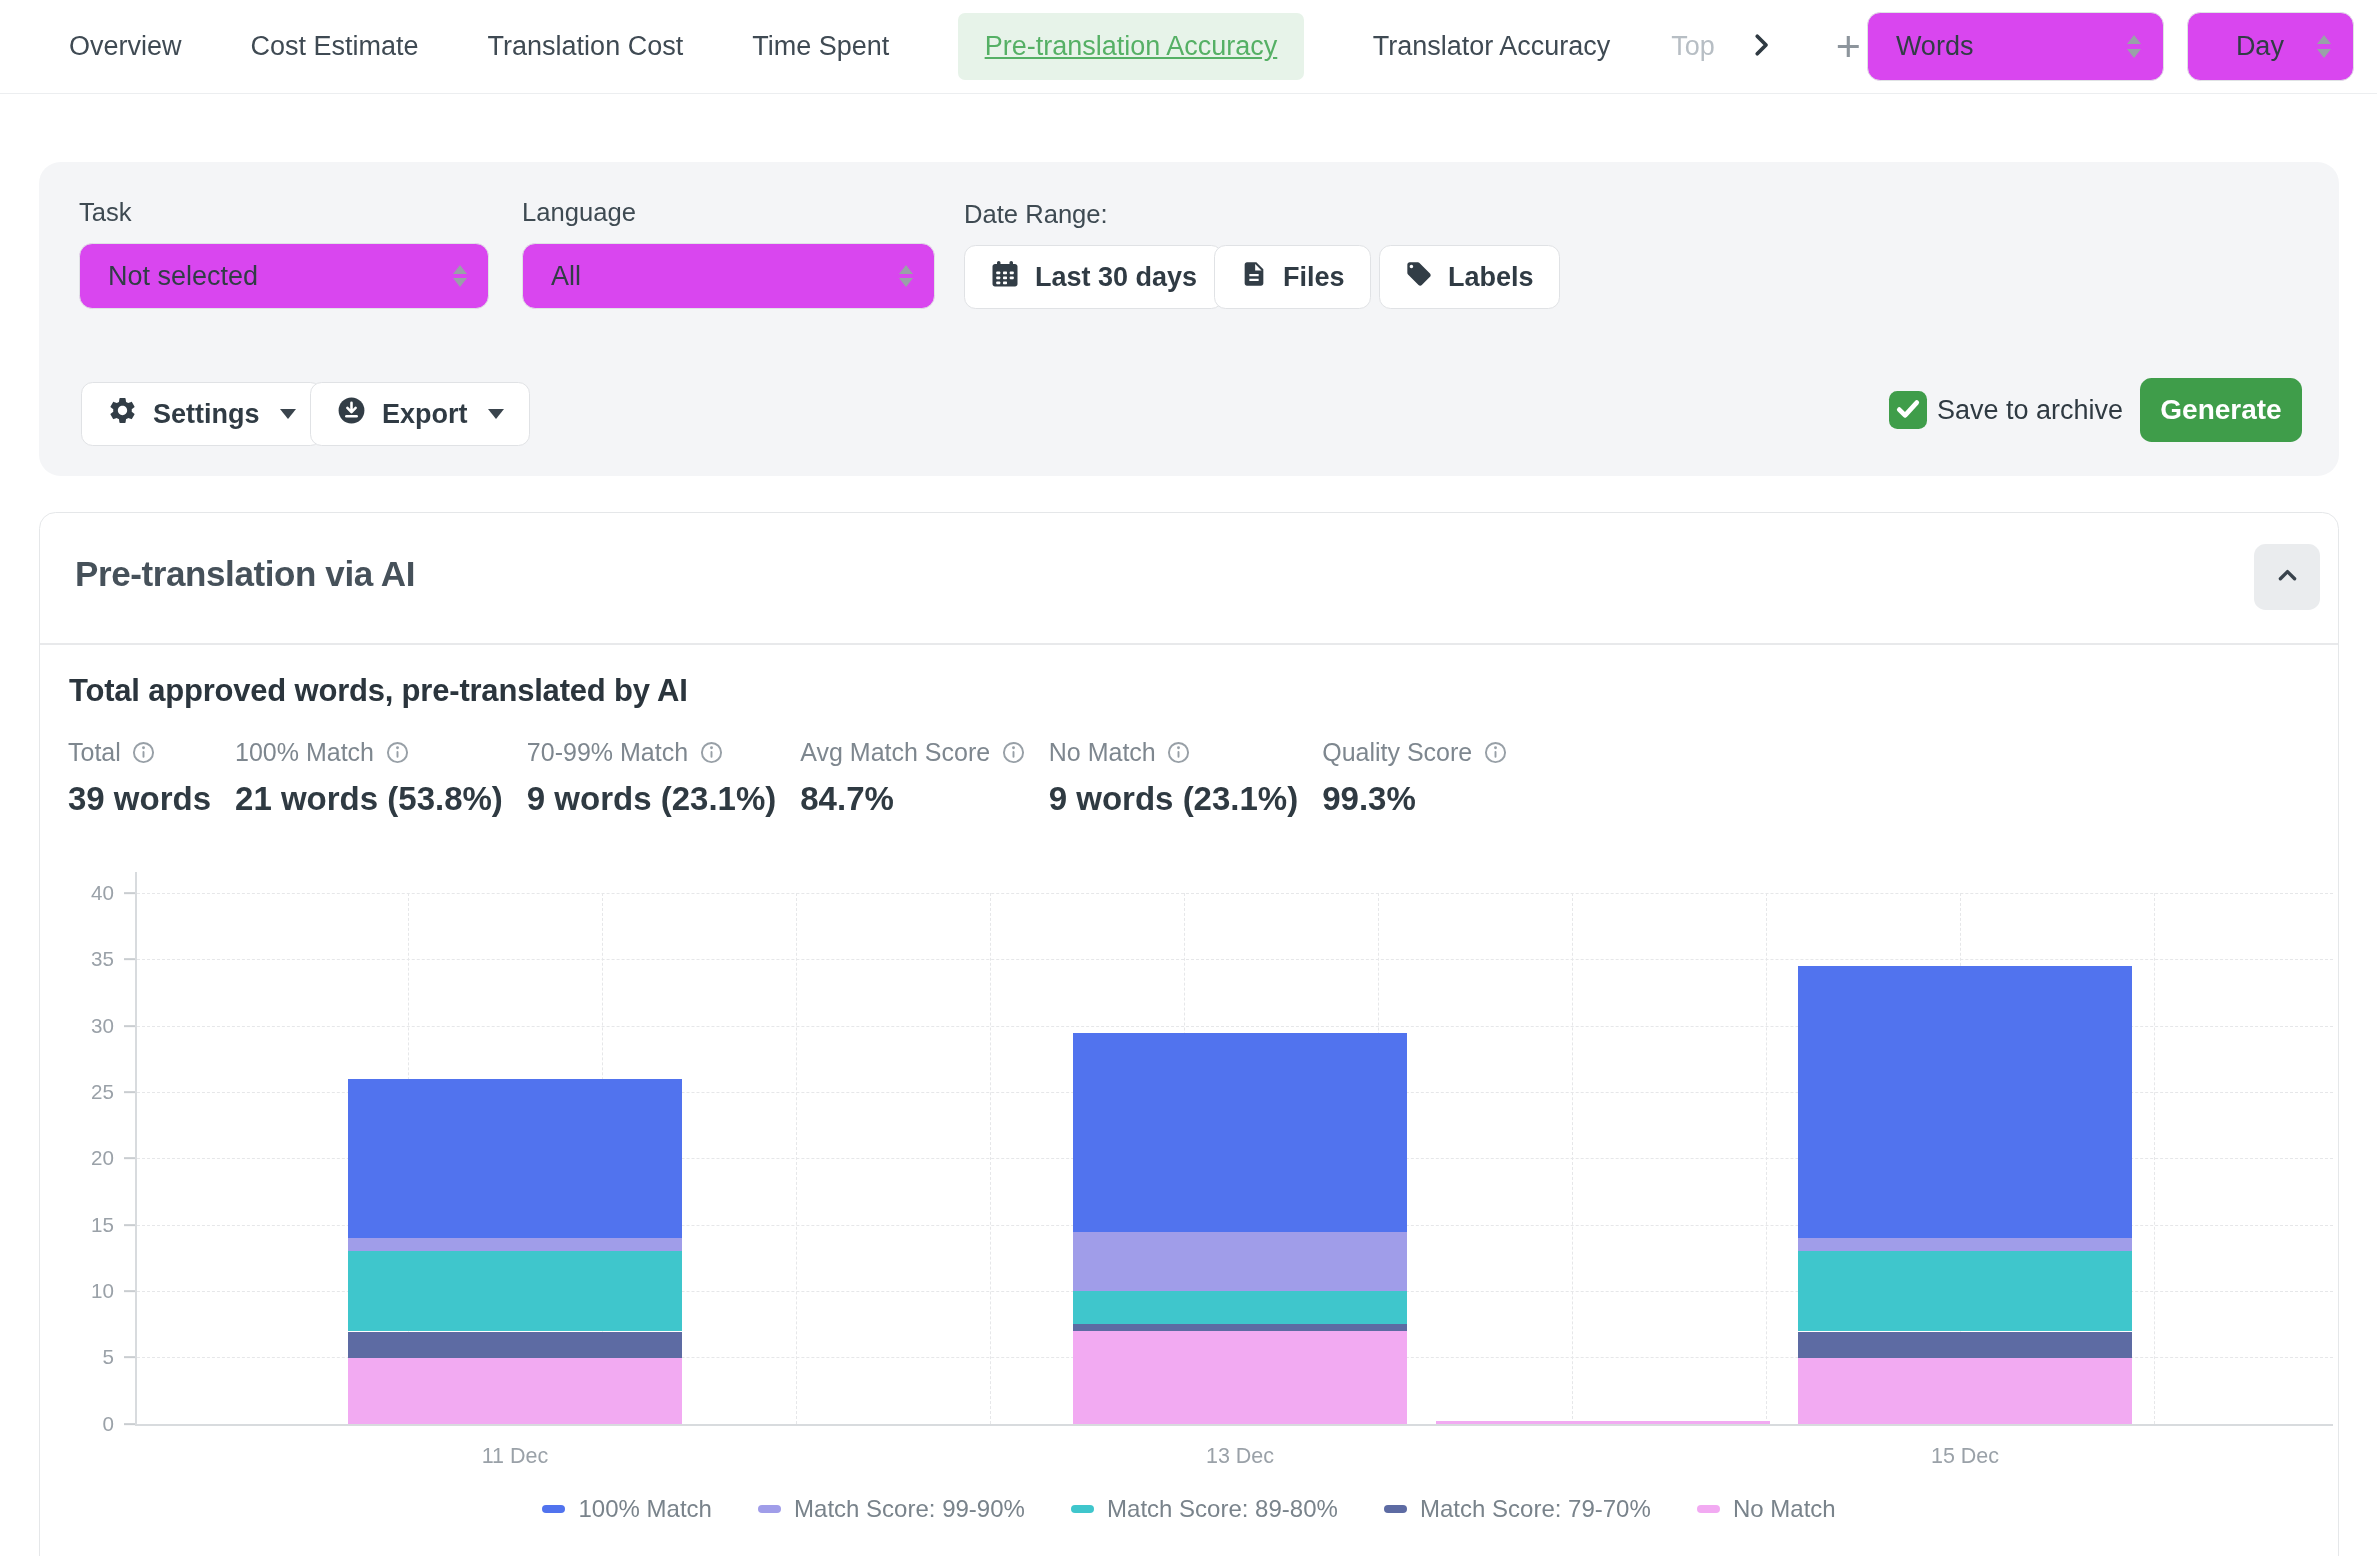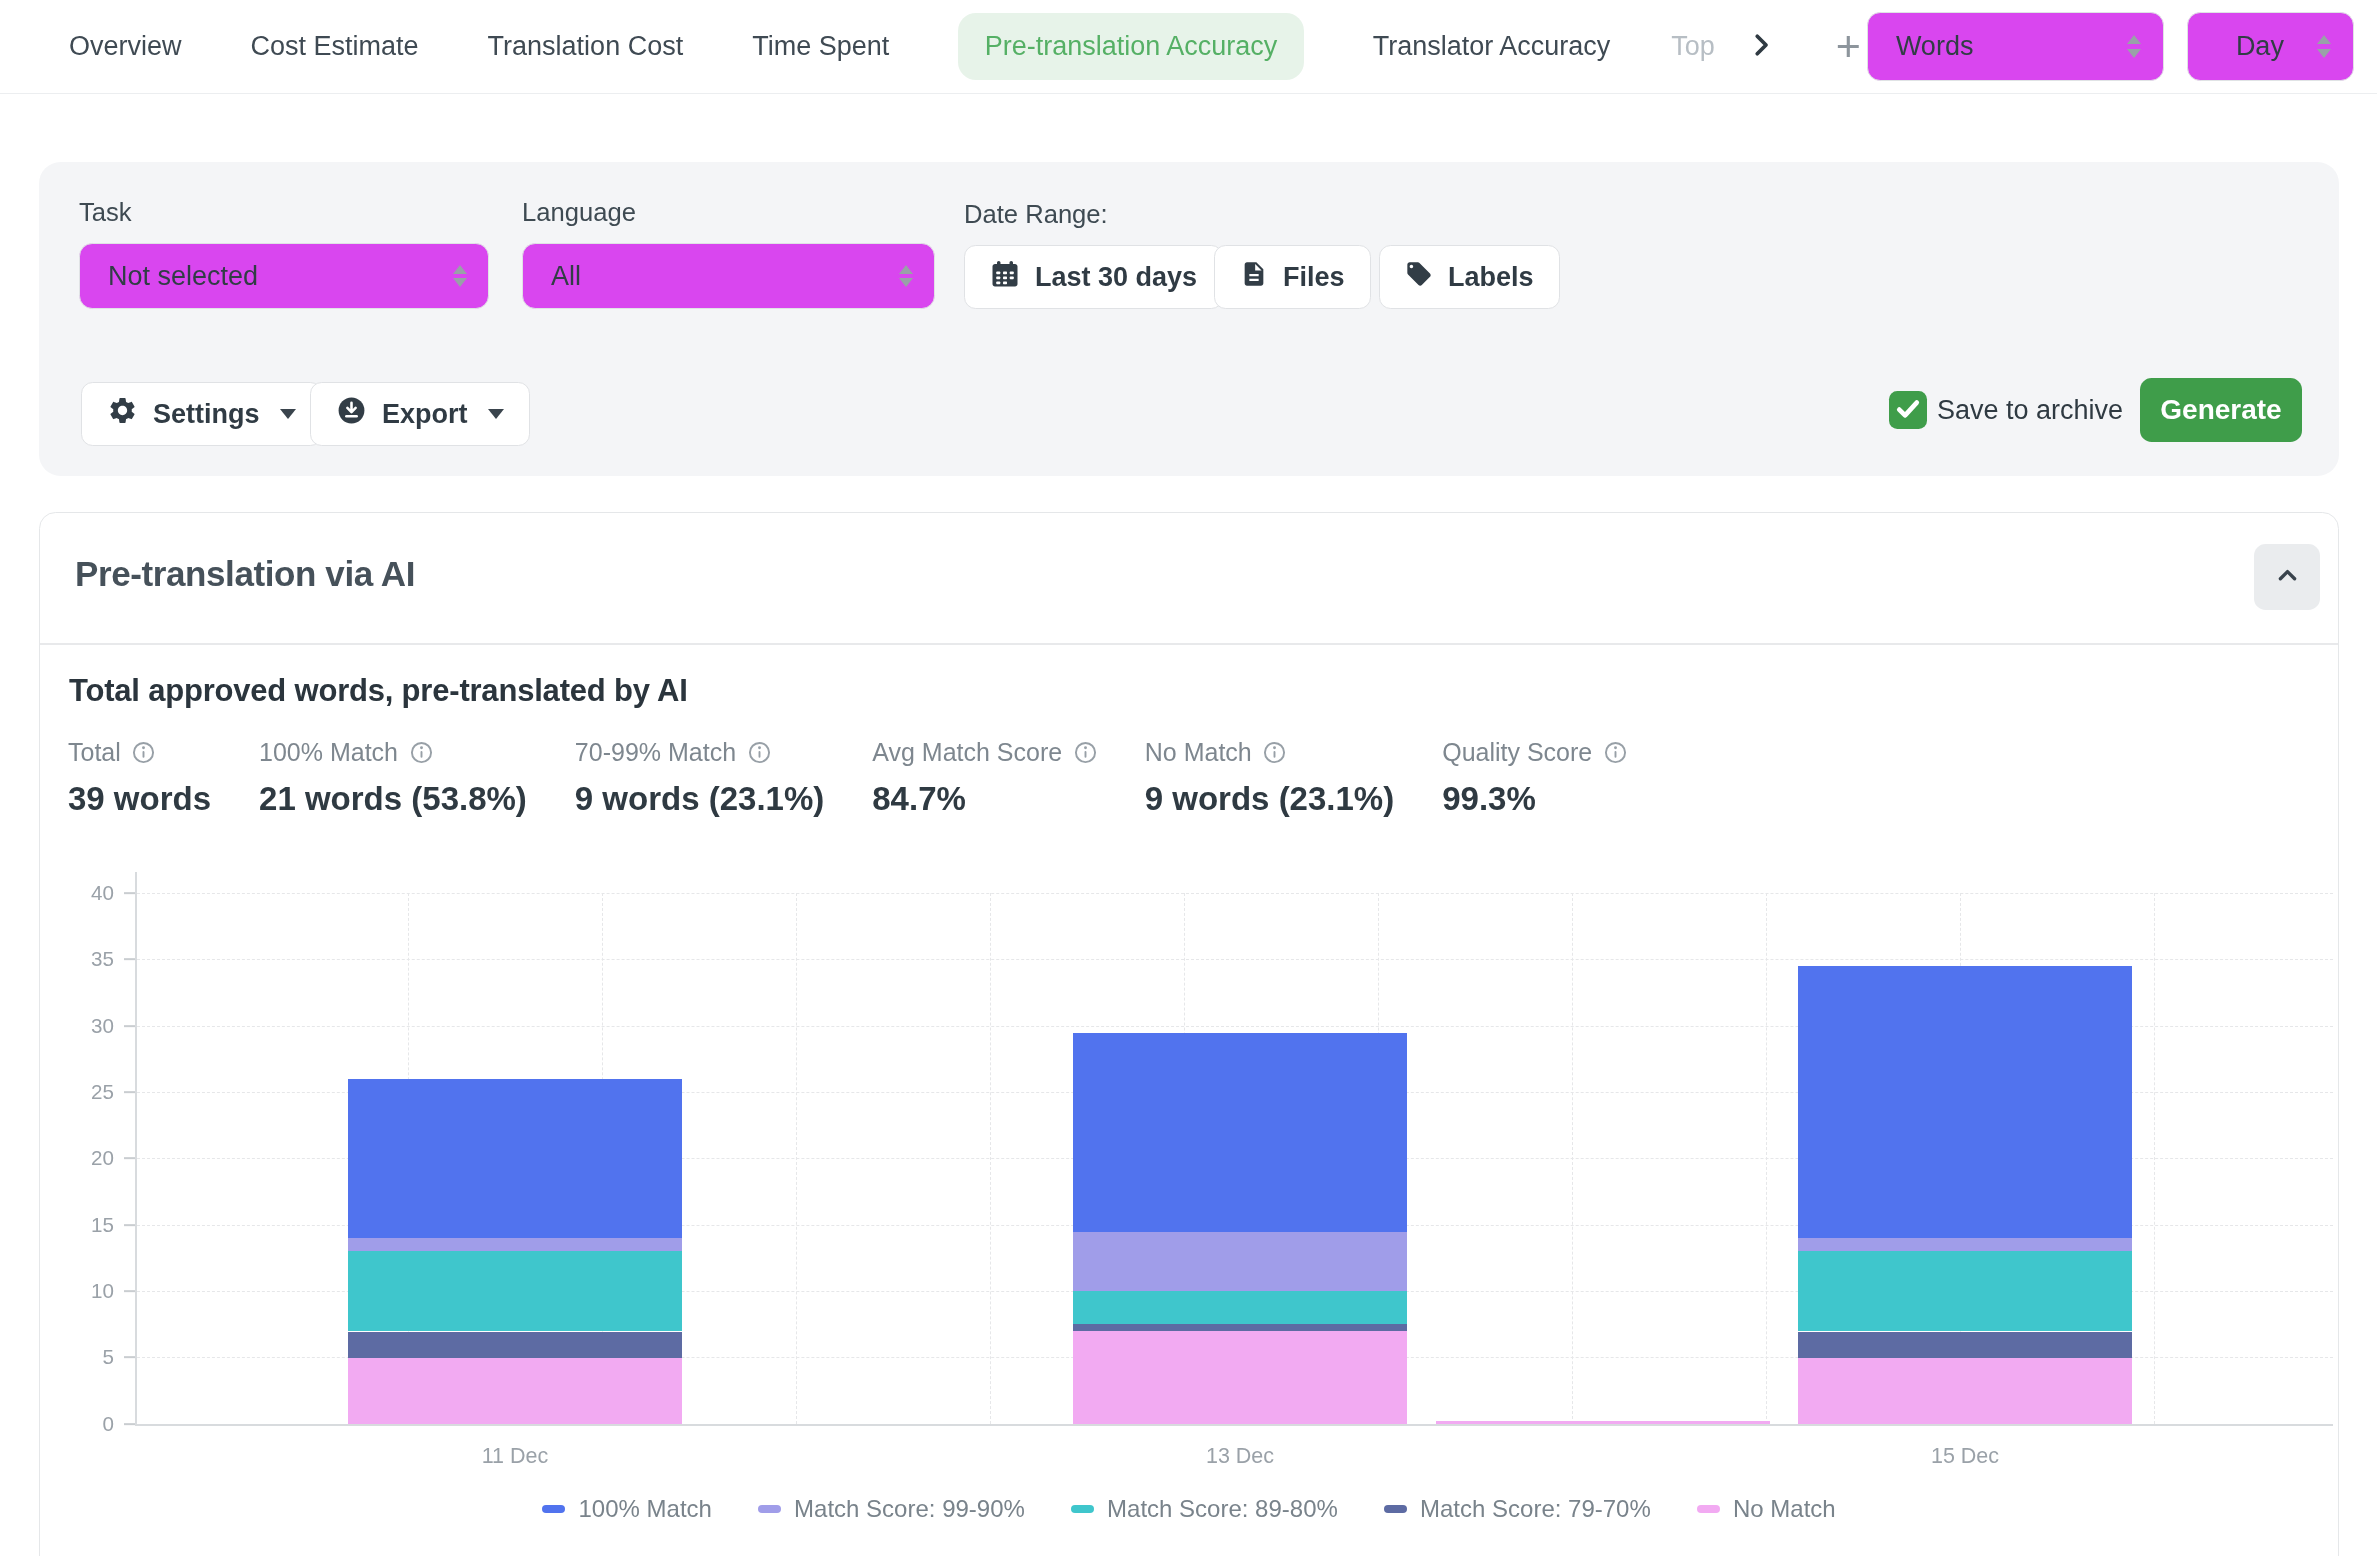--- a/index.html
+++ b/index.html
@@ -9,21 +9,21 @@
   
   .top-remnant { position:absolute; left:1094px; top:0; width:125px; height:4.1px;
                  background:#404044; border-radius:0 0 5px 5px; }
 
   
   .tabbar { position:absolute; left:0; top:0; width:100%; height:94px; box-sizing:border-box;
             display:flex; align-items:center; padding:0 33px 0 69px;
             border-bottom:1.7px solid #eceef0; background:#fff; }
   .tabs { display:flex; align-items:center; gap:69px; }
   .tab { font-size:27px; color:#3f4a53; white-space:nowrap; cursor:pointer; }
-  .tab.active { background:#e7f3e9; color:#55b065; padding:18px 26.4px; border-radius:18px; }
+  .tab.active { background:#e7f3e9; color:#55b065; padding:18px 26.4px; border-radius:7px;text-decoration:underline; }
   .tab-overflow { display:flex; align-items:center; margin-left:61px; }
   .tab-faded { font-size:27px; color:#b7bec4; width:53px; overflow:hidden; white-space:nowrap; }
   .chev-btn { margin-left:21.5px; background:none; border:none; padding:0; cursor:pointer;
               display:flex; align-items:center; }
   .plus-btn { margin-left:54px; background:none; border:none; font-size:43px; line-height:1;
               color:#8d959c; cursor:pointer; font-family:inherit; font-weight:300; }
   .top-selects { margin-left:auto; display:flex; gap:23px; }
   .select-box { height:69px; border:1.7px solid #e0e3e5; border-radius:13.2px; background:#d946ef;
                 display:flex; align-items:center; justify-content:space-between;
                 padding:0 21.5px 0 28px; font-size:27px; color:#313d45; box-sizing:border-box; cursor:pointer; }
@@ -57,21 +57,21 @@
   .card { position:absolute; left:39px; top:512px; width:2300px; height:1156px; background:#fff;
           border:1.7px solid #e5e7e9; border-radius:16.5px; box-sizing:border-box; }
   .card-title { position:absolute; left:35px; top:41px; font-size:35px; font-weight:700;
                 color:#46515a; letter-spacing:-0.4px; }
   .collapse-btn { position:absolute; left:2214px; top:31px; width:66px; height:66px;
                   background:#eaecee; border:none; border-radius:11.6px; cursor:pointer;
                   display:flex; align-items:center; justify-content:center; }
   .card-divider { position:absolute; left:0; top:130px; width:100%; height:1.7px; background:#e8e9eb; }
   .section-title { position:absolute; left:29px; top:160px; font-size:31px; font-weight:800;
                    color:#2b353d; letter-spacing:-0.2px; }
-  .stats { position:absolute; left:28px; top:225px; display:flex; gap:48px;align-items:center; }
+  .stats { position:absolute; left:28px; top:225px; display:flex; gap:24px;align-items:center; }
   .stat-label-row { display:flex; align-items:center; gap:11.6px; font-size:25px; color:#7e878f; white-space:nowrap; }
   .stat-value { margin-top:13.2px; font-size:33px; font-weight:700; color:#2f3a42; white-space:nowrap; }
 
   
   .plot { position:absolute; left:97px; top:380px; width:2196px; height:531px; }
   .hgrid { position:absolute; left:0; width:100%; height:0; border-top:1.7px dashed #e6e7e9; }
   .vgrid { position:absolute; top:0; height:531px; width:0; border-left:1.7px dashed #e6e7e9; }
   .axis-y { position:absolute; left:-1.7px; top:-21.5px; width:1.7px; height:554px; background:#d8dbde; }
   .axis-x { position:absolute; left:-1.7px; top:531px; width:2198px; height:1.7px; background:#d8dbde; }
   .ytick-label { position:absolute; left:-73px; width:50px; text-align:right; font-size:20.6px;

